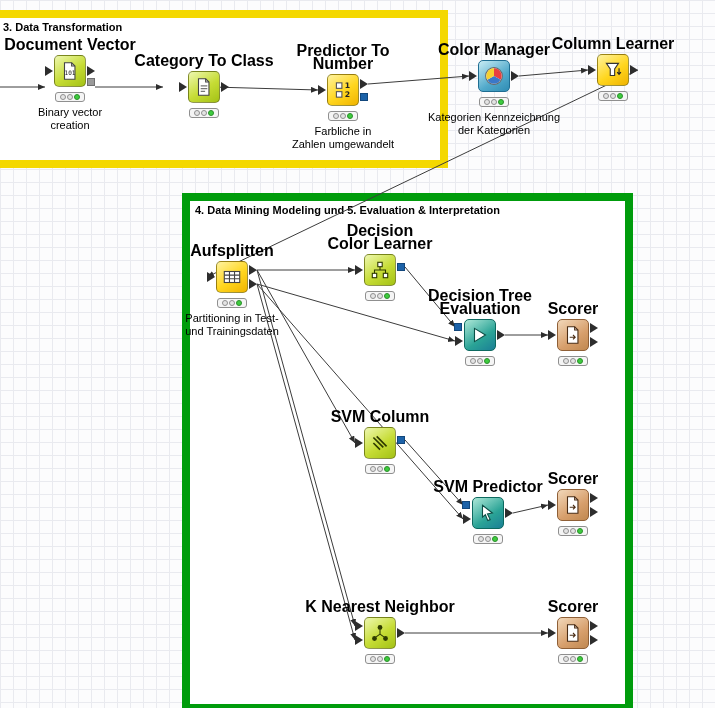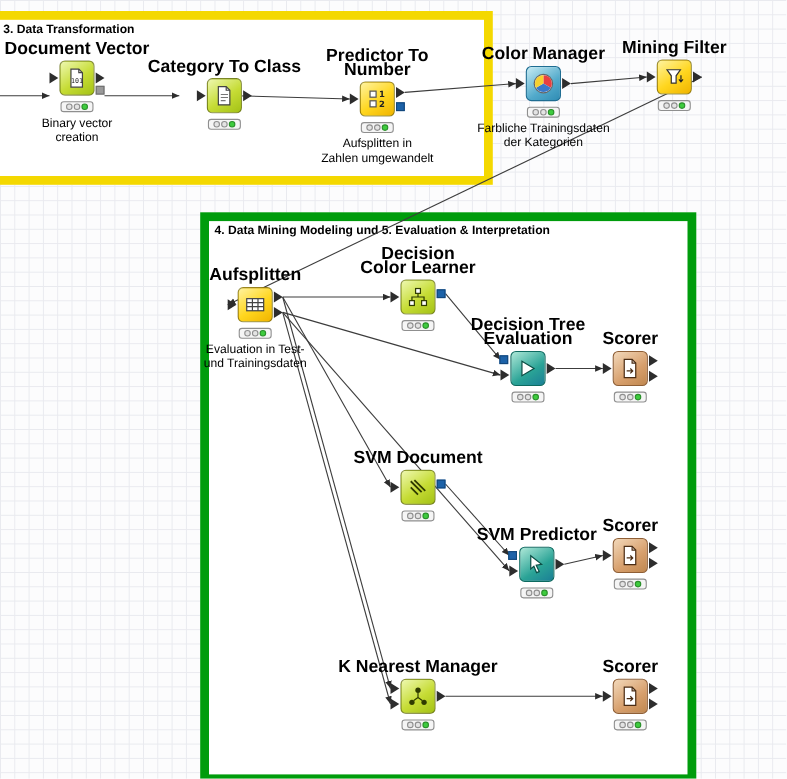--- a/index.html
+++ b/index.html
@@ -136,45 +136,45 @@
         </svg>
       </div>
       <div class="port data" style="top: 11px; left: -9px;"></div>
       <div class="port data" style="top: 5px; left: 33px;"></div>
       <div class="port square-blue" style="top: 19px; left: 33px;"></div>
       <div class="status">
         <span class="dot" style="background: rgb(228, 228, 228);"></span>
         <span class="dot" style="background: rgb(228, 228, 228);"></span>
         <span class="dot" style="background: rgb(62, 204, 62); border-color: rgb(42, 143, 42);"></span>
       </div>
-      <div class="caption">Aufsplitten in
+      <div class="caption">Farbliche in
 Zahlen umgewandelt</div>
     </div>
     <div class="node" style="left: 478px; top: 60px;">
       <div class="node-label">Color Manager</div>
       <div class="icon t-viz">
         <svg viewBox="0 0 20 20">
           <circle cx="10" cy="10" r="7.6" fill="#fff" stroke="#666"></circle>
           <path d="M10 10 L10 3 A7 7 0 0 1 16.06 13.5 Z" fill="#e84040"></path>
           <path d="M10 10 L16.06 13.5 A7 7 0 0 1 3.94 13.5 Z" fill="#3a78c8"></path>
           <path d="M10 10 L3.94 13.5 A7 7 0 0 1 10 3 Z" fill="#f6d030"></path>
         </svg>
       </div>
       <div class="port data" style="top: 11px; left: -9px;"></div>
       <div class="port data" style="top: 11px; left: 33px;"></div>
       <div class="status">
         <span class="dot" style="background: rgb(228, 228, 228);"></span>
         <span class="dot" style="background: rgb(228, 228, 228);"></span>
         <span class="dot" style="background: rgb(62, 204, 62); border-color: rgb(42, 143, 42);"></span>
       </div>
-      <div class="caption">Farbliche Trainingsdaten
+      <div class="caption">Kategorien Kennzeichnung
 der Kategorien</div>
     </div>
     <div class="node" style="left: 597px; top: 54px;">
-      <div class="node-label">Mining Filter</div>
+      <div class="node-label">Column Learner</div>
       <div class="icon t-manipulator">
         <svg viewBox="0 0 20 20">
           <polygon points="4,4 15,4 11.5,9 11.5,15 7.5,15 7.5,9" fill="#fff" stroke="#333"></polygon>
           <path d="M15.5 8.5v5.5M13.8 12l1.7 2 1.7-2" fill="none" stroke="#222"></path>
         </svg>
       </div>
       <div class="port data" style="top: 11px; left: -9px;"></div>
       <div class="port data" style="top: 11px; left: 33px;"></div>
       <div class="status">
         <span class="dot" style="background: rgb(228, 228, 228);"></span>
@@ -191,21 +191,21 @@
         </svg>
       </div>
       <div class="port data" style="top: 11px; left: -9px;"></div>
       <div class="port data" style="top: 4px; left: 33px;"></div>
       <div class="port data" style="top: 18px; left: 33px;"></div>
       <div class="status">
         <span class="dot" style="background: rgb(228, 228, 228);"></span>
         <span class="dot" style="background: rgb(228, 228, 228);"></span>
         <span class="dot" style="background: rgb(62, 204, 62); border-color: rgb(42, 143, 42);"></span>
       </div>
-      <div class="caption">Evaluation in Test-
+      <div class="caption">Partitioning in Test-
 und Trainingsdaten</div>
     </div>
     <div class="node" style="left: 364px; top: 254px;">
       <div class="node-label">Decision
 Color Learner</div>
       <div class="icon t-learner">
         <svg viewBox="0 0 20 20">
           <path d="M10 7v3M10 10H5v3M10 10h5v3" stroke="#2f3b00" fill="none"></path>
           <rect x="8" y="3" width="4" height="4" fill="#fff" stroke="#2f3b00"></rect>
           <rect x="3" y="13" width="4" height="4" fill="#fff" stroke="#2f3b00"></rect>
@@ -249,21 +249,21 @@
       <div class="port data" style="top: 11px; left: -9px;"></div>
       <div class="port data" style="top: 4px; left: 33px;"></div>
       <div class="port data" style="top: 18px; left: 33px;"></div>
       <div class="status">
         <span class="dot" style="background: rgb(228, 228, 228);"></span>
         <span class="dot" style="background: rgb(228, 228, 228);"></span>
         <span class="dot" style="background: rgb(62, 204, 62); border-color: rgb(42, 143, 42);"></span>
       </div>
     </div>
     <div class="node" style="left: 364px; top: 427px;">
-      <div class="node-label">SVM Document</div>
+      <div class="node-label">SVM Column</div>
       <div class="icon t-learner">
         <svg viewBox="0 0 20 20">
           <path d="M4 5 L13 14 M7 4 L16 13 M4 10 L10 16" stroke="#2f3b00" stroke-width="1.5" fill="none"></path>
         </svg>
       </div>
       <div class="port data" style="top: 11px; left: -9px;"></div>
       <div class="port square-blue" style="top: 9px; left: 33px;"></div>
       <div class="status">
         <span class="dot" style="background: rgb(228, 228, 228);"></span>
         <span class="dot" style="background: rgb(228, 228, 228);"></span>
@@ -298,21 +298,21 @@
       <div class="port data" style="top: 11px; left: -9px;"></div>
       <div class="port data" style="top: 4px; left: 33px;"></div>
       <div class="port data" style="top: 18px; left: 33px;"></div>
       <div class="status">
         <span class="dot" style="background: rgb(228, 228, 228);"></span>
         <span class="dot" style="background: rgb(228, 228, 228);"></span>
         <span class="dot" style="background: rgb(62, 204, 62); border-color: rgb(42, 143, 42);"></span>
       </div>
     </div>
     <div class="node" style="left: 364px; top: 617px;">
-      <div class="node-label">K Nearest Manager</div>
+      <div class="node-label">K Nearest Neighbor</div>
       <div class="icon t-learner">
         <svg viewBox="0 0 20 20">
           <path d="M10 7v4M10 11L6.5 13.5M10 11l3.5 2.5" stroke="#2f3b00" fill="none"></path>
           <circle cx="10" cy="5" r="2.2" fill="#2f3b00"></circle>
           <circle cx="5" cy="15" r="2.2" fill="#2f3b00"></circle>
           <circle cx="15" cy="15" r="2.2" fill="#2f3b00"></circle>
         </svg>
       </div>
       <div class="port data" style="top: 4px; left: -9px;"></div>
       <div class="port data" style="top: 18px; left: -9px;"></div>

